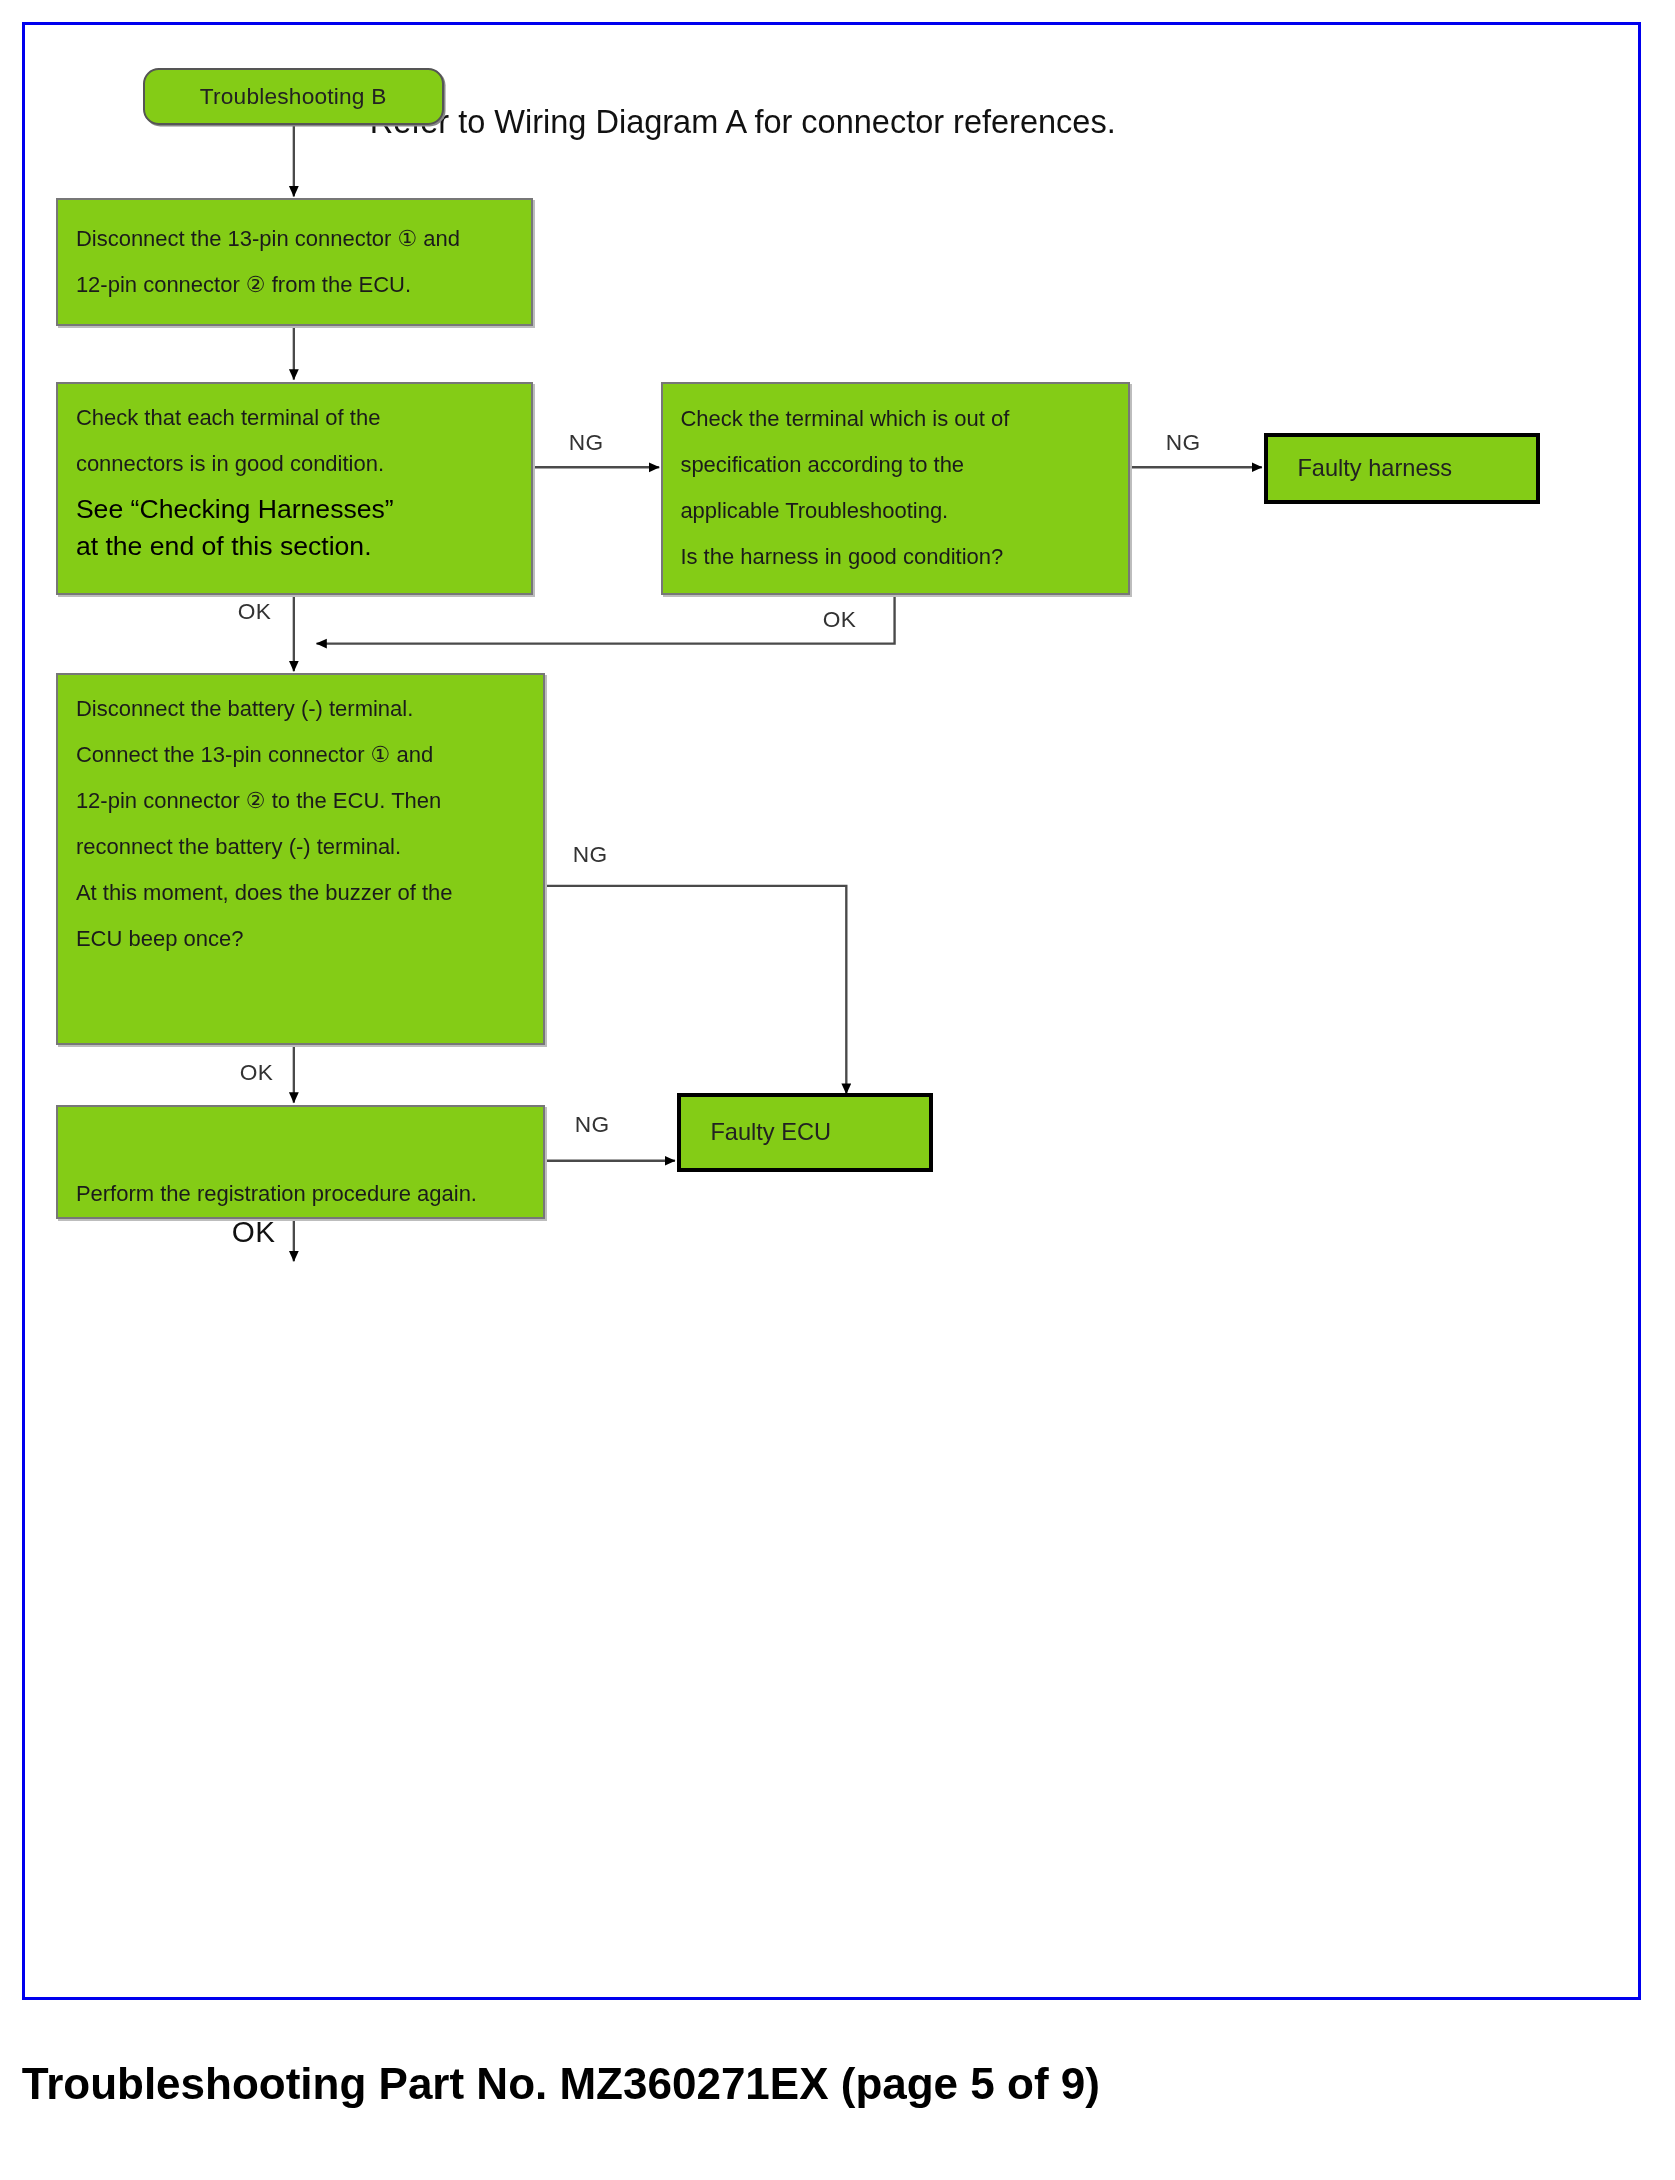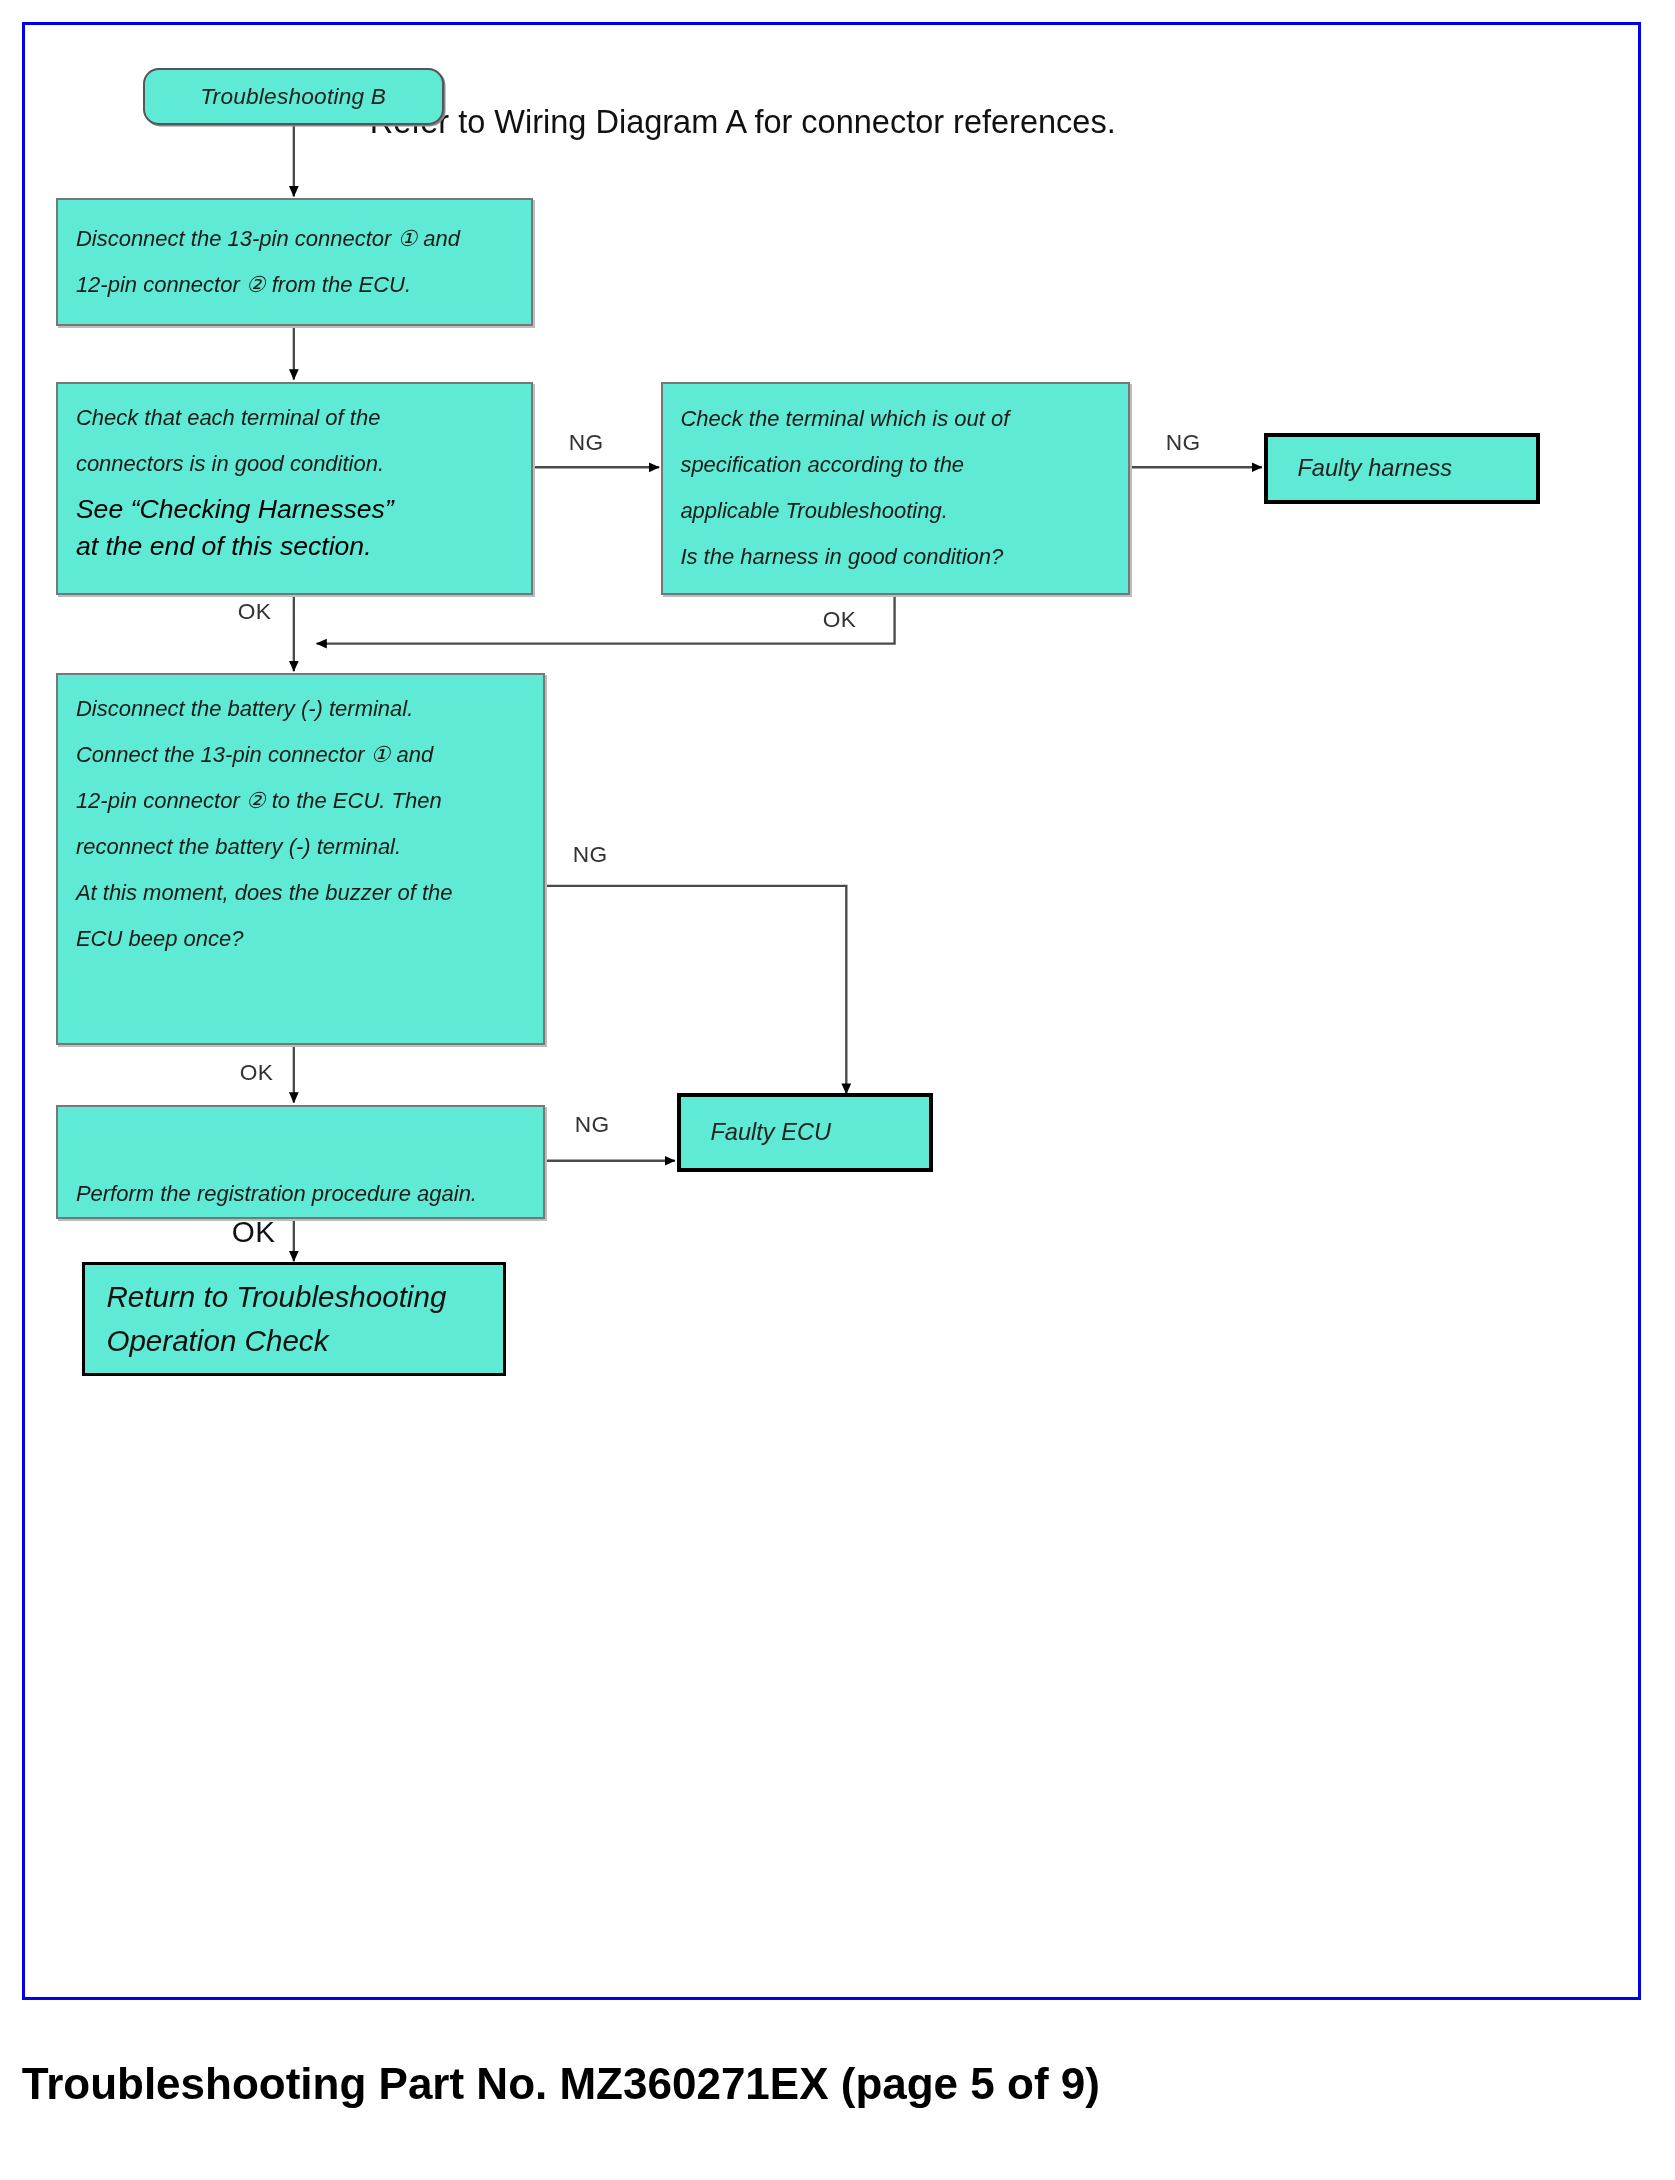--- a/index.html
+++ b/index.html
@@ -43,25 +43,24 @@
     top: 0;
     width: 1619px;
     height: 1978px;
     pointer-events: none;
   }
 
   
   .node {
     position: absolute;
     box-sizing: border-box;
-    background: #5eead4;
+    background: #84cc16;
     display: flex;
     flex-direction: column;
     justify-content: center;
-    font-style: italic;
   }
   .node .node-text {
     display: block;
     white-space: pre-line;
   }
 
   
   .node-start {
     border: 2px solid #555555;
     border-radius: 15.8px;
@@ -230,24 +229,20 @@
     </div>
 
     <div class="node node-process" style="left:31.5px; top:1080px; width:489px; height:114px;justify-content:flex-end;">
       <span class="node-text">Perform the registration procedure again.</span>
     </div>
 
     <div class="node node-fault" style="left:652px; top:1068px; width:256px; height:79px;">
       <span class="node-text">Faulty ECU</span>
     </div>
 
-    <div class="node node-return" style="left:57px; top:1237px; width:424px; height:114px;">
-      <span class="node-text">Return to Troubleshooting
-Operation Check</span>
-    </div>
 
     <div class="edge-label" style="left:544px; top:404px;">NG</div>
 
     <div class="edge-label" style="left:213px; top:573px;">OK</div>
 
     <div class="edge-label" style="left:1141px; top:404px;">NG</div>
 
     <div class="edge-label" style="left:798px; top:581px;">OK</div>
 
     <div class="edge-label" style="left:548px; top:816px;">NG</div>

